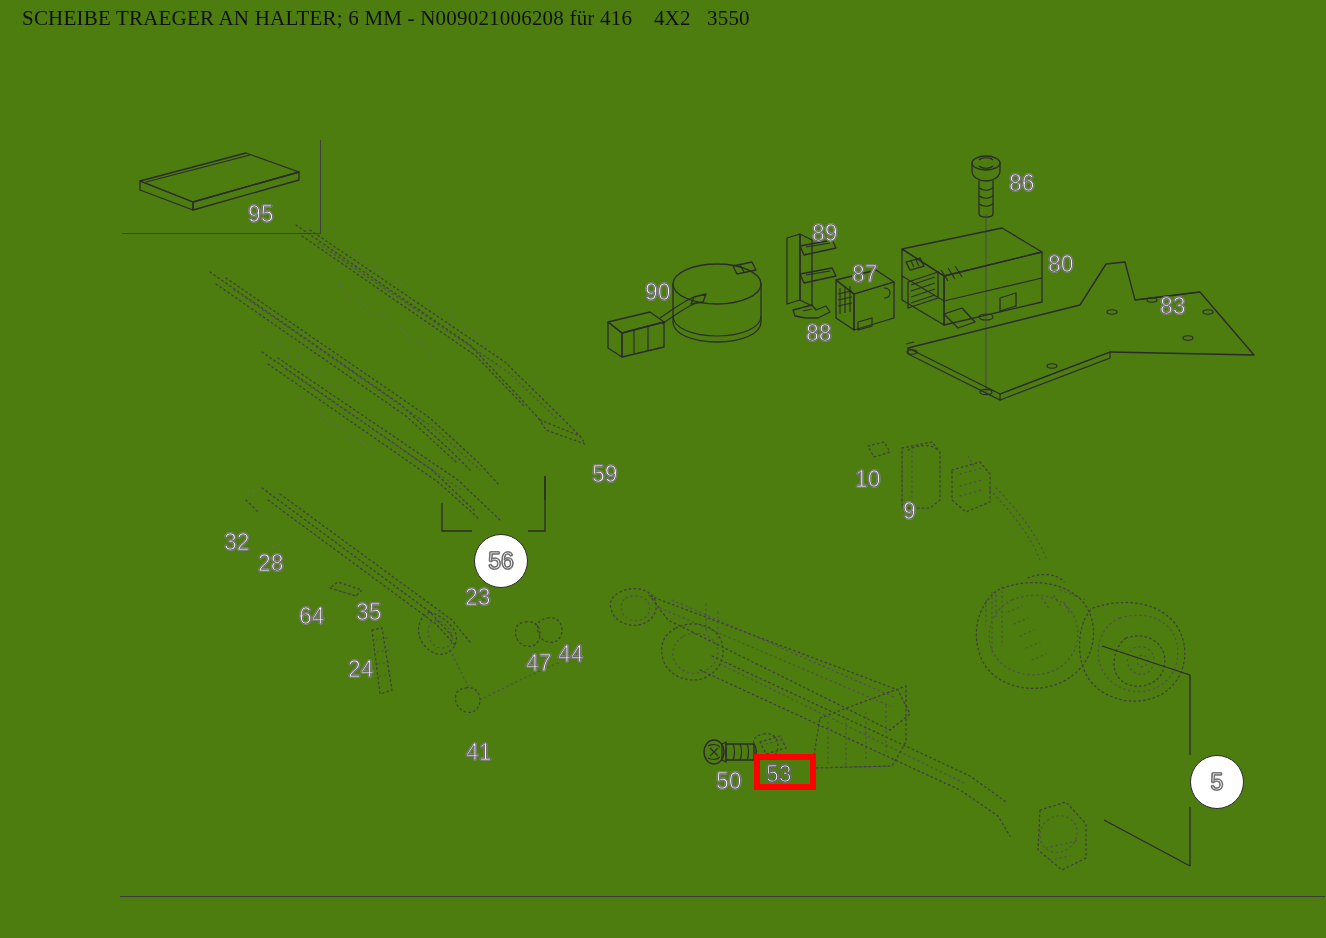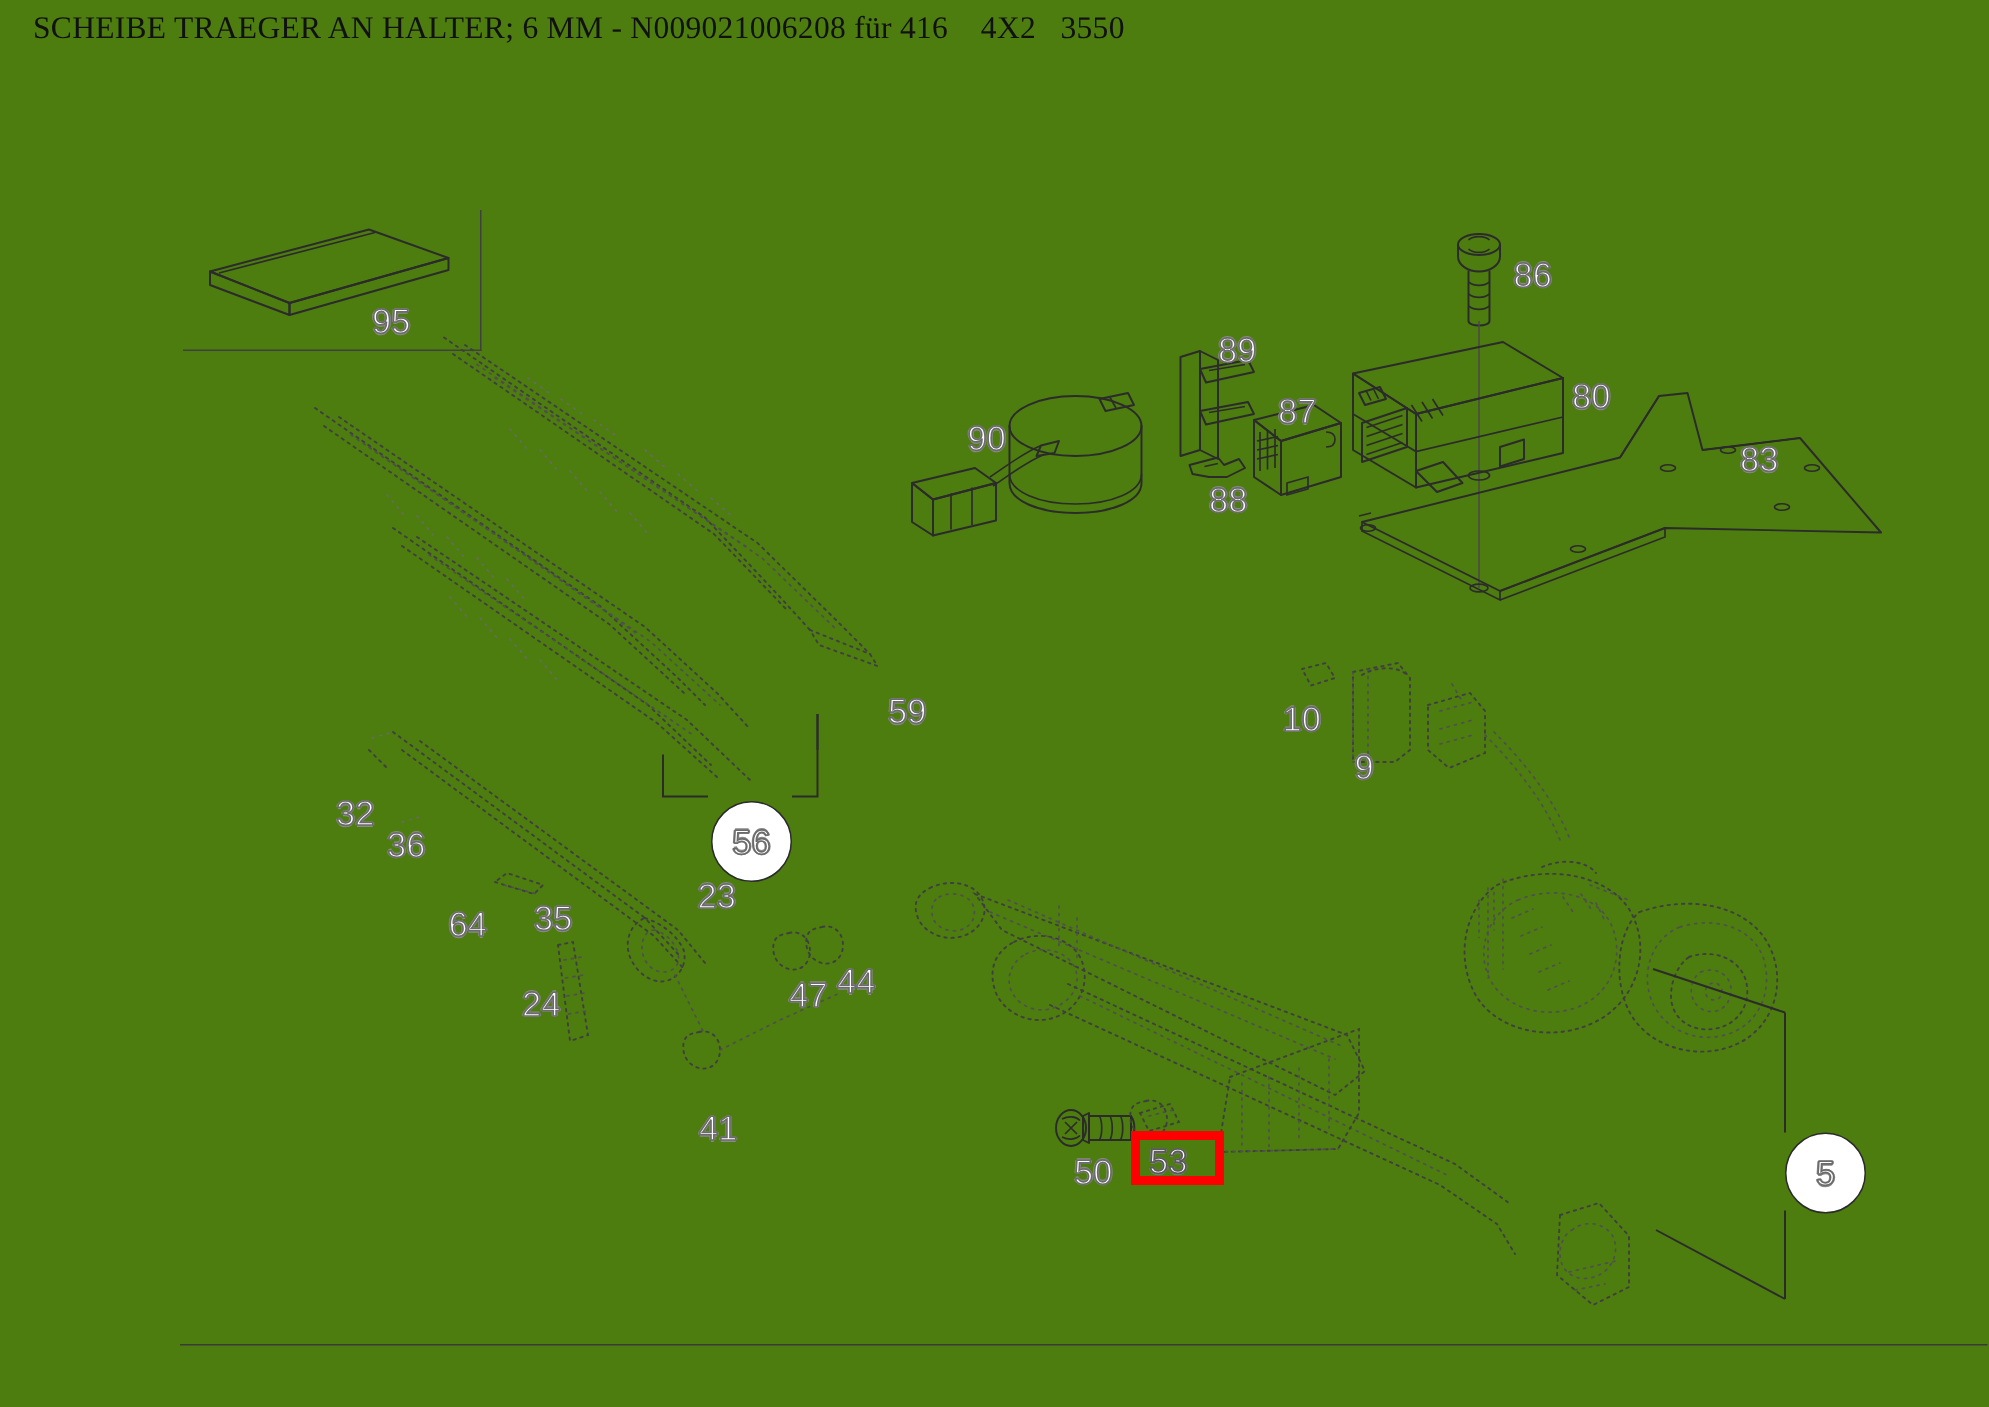--- a/index.html
+++ b/index.html
@@ -405,21 +405,21 @@
       </div>
       <div class="bubble" style="left: 1190px; top: 755px; width: 52px; height: 52px;">
         <span>5</span>
       </div>
     </div>
 
   <div id="label-layer">
       <div class="lbl" style="left: 248px; top: 203px;">95</div>
       <div class="lbl" style="left: 592px; top: 463px;">59</div>
       <div class="lbl" style="left: 224px; top: 495px; margin-top: 36px;">32</div>
-      <div class="lbl" style="left: 258px; top: 552px;">36</div>
+      <div class="lbl" style="left: 258px; top: 552px;">28</div>
       <div class="lbl" style="left: 299px; top: 605px;">64</div>
       <div class="lbl" style="left: 356px; top: 601px;">35</div>
       <div class="lbl" style="left: 348px; top: 658px;">24</div>
       <div class="lbl" style="left: 465px; top: 586px; text-align: center;">23</div>
       <div class="lbl" style="left: 466px; top: 718px; margin-top: 23px;">41</div>
       <div class="lbl" style="left: 526px; top: 652px;">47</div>
       <div class="lbl" style="left: 558px; top: 643px;">44</div>
       <div class="lbl" style="left: 716px; top: 770px;">50</div>
       <div class="lbl" style="left: 645px; top: 281px;">90</div>
       <div class="lbl" style="left: 812px; top: 222px;">89</div>

